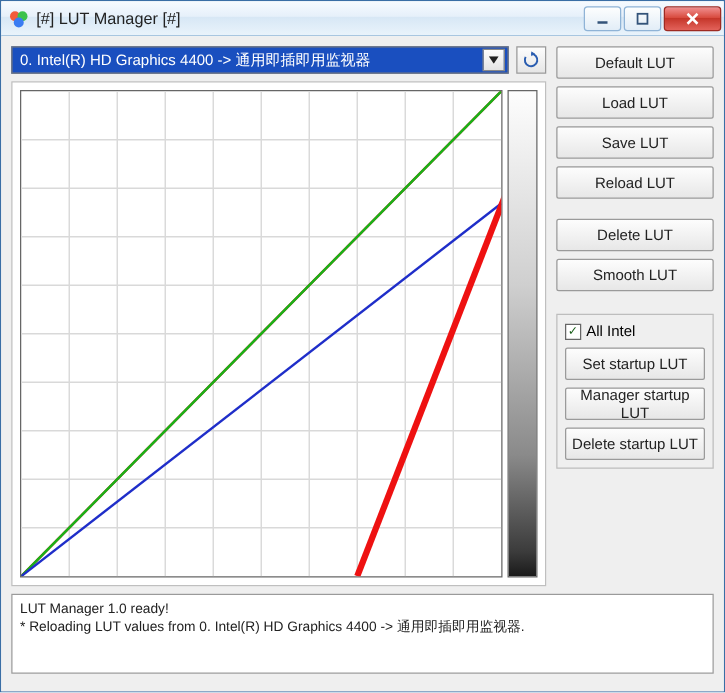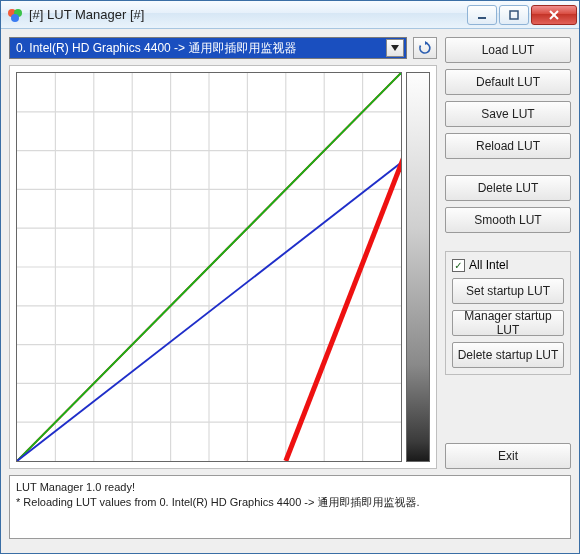--- a/index.html
+++ b/index.html
@@ -224,41 +224,40 @@
             <svg class="plot arrow-line" viewBox="0 0 100 100" preserveAspectRatio="none">
               <line x1="70" y1="100" x2="112" y2="-7" stroke="#e11" stroke-width="1.3"></line>
               <polygon points="112,-7 108,-1 110.5,-7.5" fill="#e11"></polygon>
             </svg>
           </div>
           <div class="grad-strip"></div>
         </div>
       </div>
 
       <div class="right-col">
+        <button class="btn wide">Default LUT</button>
         <button class="btn wide">Load LUT</button>
-        <button class="btn wide">Default LUT</button>
         <button class="btn wide">Save LUT</button>
         <button class="btn wide">Reload LUT</button>
         <div style="height:4px"></div>
         <button class="btn wide">Delete LUT</button>
         <button class="btn wide">Smooth LUT</button>
 
         <div style="height:6px"></div>
         <div class="group">
           <div class="check-row">
             <span class="check-box">✓</span>
             <span>All Intel</span>
           </div>
           <button class="btn wide">Set startup LUT</button>
           <button class="btn wide">Manager startup LUT</button>
           <button class="btn wide">Delete startup LUT</button>
         </div>
 
         <div class="spacer"></div>
-        <button class="btn wide">Exit</button>
       </div>
     </div>
 
     <div class="log-box">
       <div>LUT Manager 1.0 ready!</div>
       <div>* Reloading LUT values from 0. Intel(R) HD Graphics 4400 -&gt; 通用即插即用监视器.</div>
     </div>
   </div>
 </div>
 

